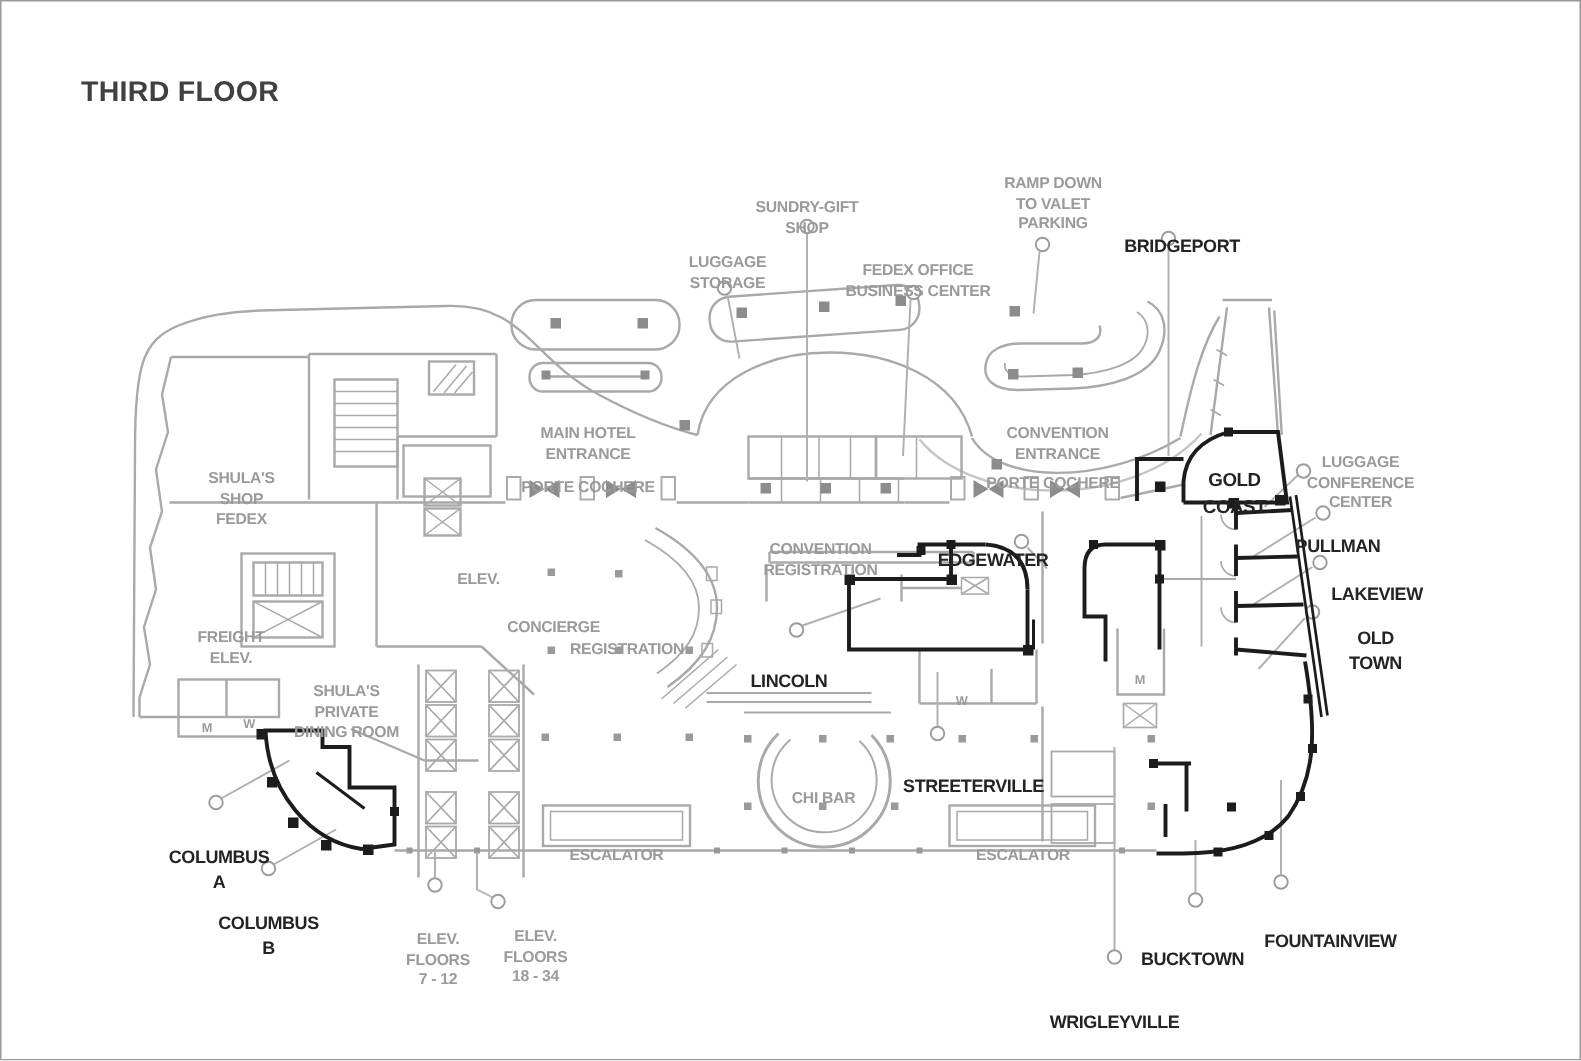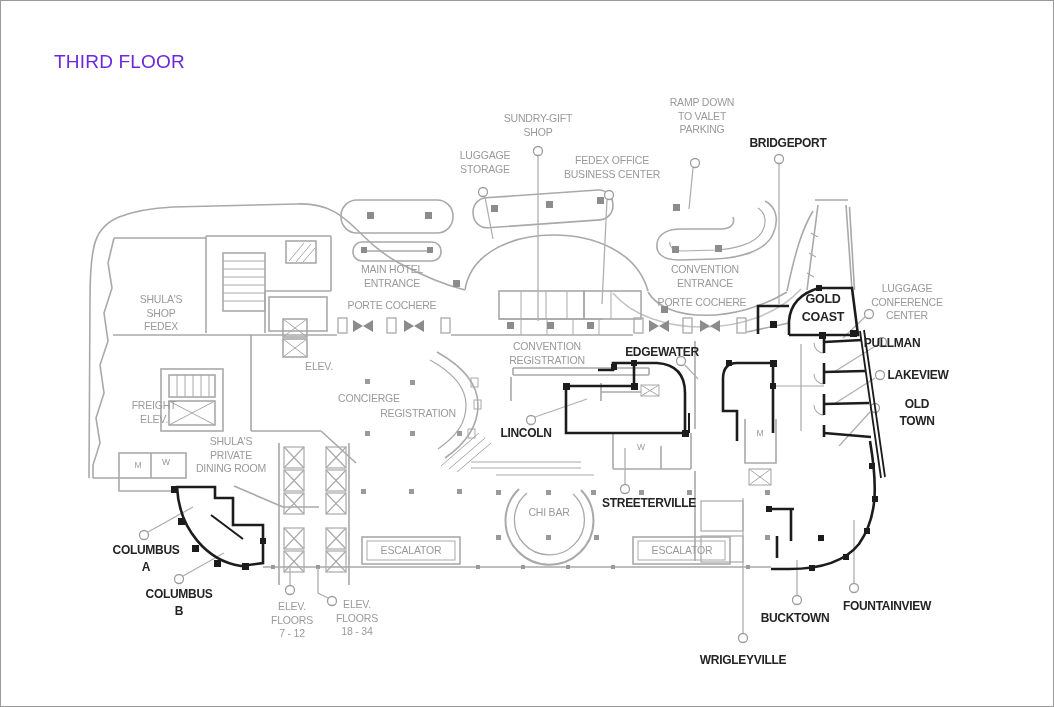--- a/index.html
+++ b/index.html
@@ -1,23 +1,23 @@
 <!DOCTYPE html>
 <html><head>
 <meta charset="utf-8">
 <style>
   html,body{margin:0;padding:0;background:#fff;}
   .stage{position:relative;width:1054px;height:707px;background:#fff;border:1px solid #9a9a9a;
          box-sizing:border-box;overflow:hidden;font-family:"Liberation Sans",sans-serif;}
   .plan-svg{position:absolute;left:0;top:0;}
   .lbl{position:absolute;transform:translateX(-50%);text-align:center;white-space:nowrap;line-height:1.3;}
-  .gray{color:#9a9a9a;font-weight:400;font-size:10.5px;letter-spacing:-0.2px;}
-  .dark{color:#242424;font-weight:700;font-size:12px;letter-spacing:-0.3px;line-height:1.4;}
+  .gray{color:#9a9a9a;font-weight:700;font-size:10.5px;letter-spacing:-0.2px;margin-top:20px;}
+  .dark{color:#242424;font-weight:700;font-size:12px;letter-spacing:-0.3px;line-height:1.4;margin-top:21px;}
   .tiny{font-size:8.5px;line-height:1;}
-  .title{position:absolute;left:53px;top:50px;font-size:19px;font-weight:400;color:#6d28d9;letter-spacing:0.2px;}
+  .title{position:absolute;left:53px;top:50px;font-size:19px;font-weight:700;color:#404040;letter-spacing:0.2px;}
 </style>
 </head>
 <body>
 
 <div class="stage">
 
 <svg class="plan-svg" width="1054" height="707" viewBox="0 0 1054 707">
 
   <g stroke="#a9a9a9" fill="none" stroke-width="1.6">
 

